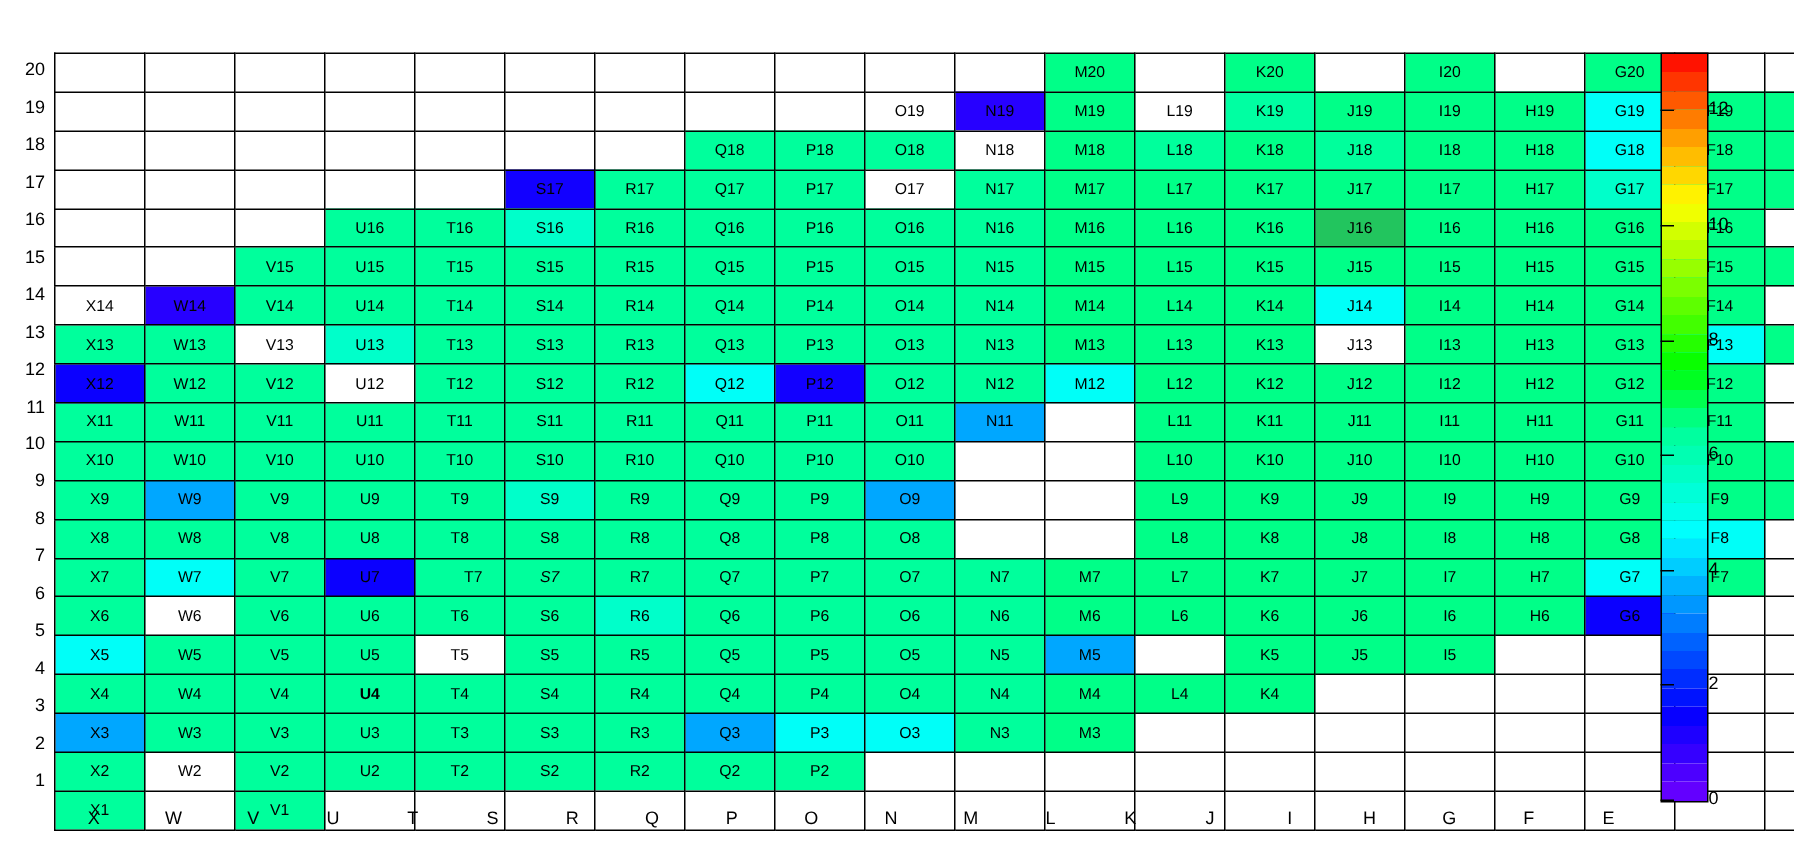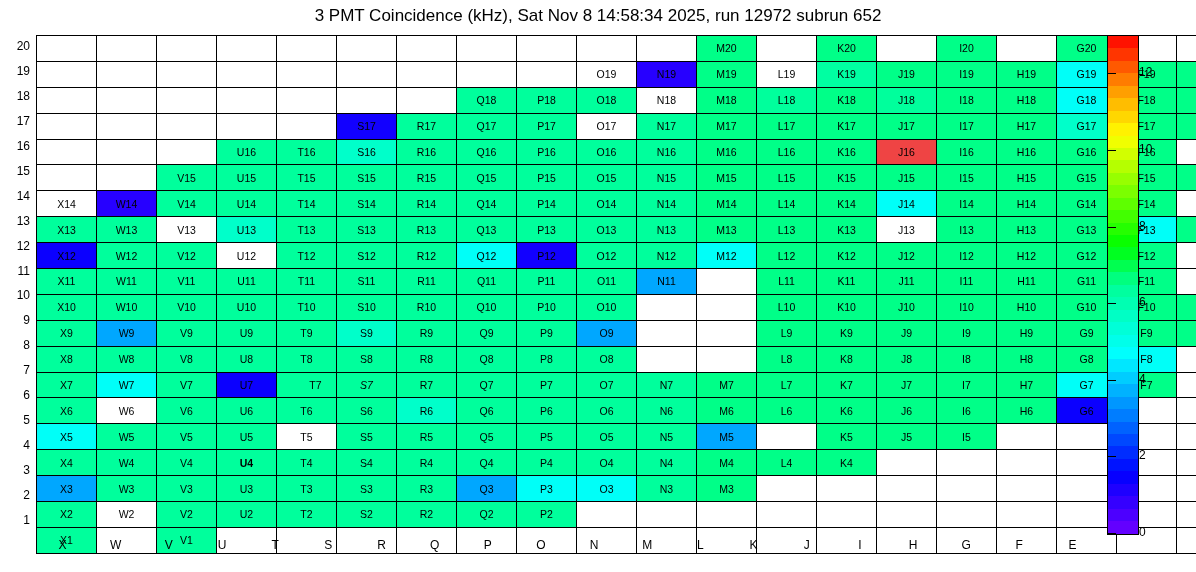--- a/index.html
+++ b/index.html
@@ -46,21 +46,20 @@
   }
   .cbtickline{
     position:absolute;left:1107px;width:9px;height:1px;background:#000;
   }
 </style>
 </head>
 <body>
 
 <div id="root">
 
-  <div id="title">3 PMT Coincidence (kHz), Sat Nov  8 14:58:34 2025, run 12972 subrun 652</div>
 
   <div id="plot">
     <table class="grid">
       <tbody id="grid-body">
           <tr>
             <td class="empty"></td>
             <td class="empty"></td>
             <td class="empty"></td>
             <td class="empty"></td>
             <td class="empty"></td>
@@ -154,21 +153,21 @@
             <td style="background: rgb(0, 255, 156);">T16</td>
             <td style="background: rgb(0, 255, 202);">S16</td>
             <td style="background: rgb(0, 255, 156);">R16</td>
             <td style="background: rgb(0, 255, 156);">Q16</td>
             <td style="background: rgb(0, 255, 156);">P16</td>
             <td style="background: rgb(0, 255, 156);">O16</td>
             <td style="background: rgb(0, 255, 156);">N16</td>
             <td style="background: rgb(0, 255, 136);">M16</td>
             <td style="background: rgb(0, 255, 136);">L16</td>
             <td style="background: rgb(0, 255, 136);">K16</td>
-            <td style="background: #ef4444;">J16</td>
+            <td style="background: #22c55e;">J16</td>
             <td style="background: rgb(0, 255, 136);">I16</td>
             <td style="background: rgb(0, 255, 136);">H16</td>
             <td style="background: rgb(0, 255, 136);">G16</td>
             <td style="background: rgb(0, 255, 136);">F16</td>
             <td style="background: rgb(255, 255, 255);">E16</td>
           </tr>
           <tr>
             <td class="empty"></td>
             <td class="empty"></td>
             <td style="background: rgb(0, 255, 156);">V15</td>

